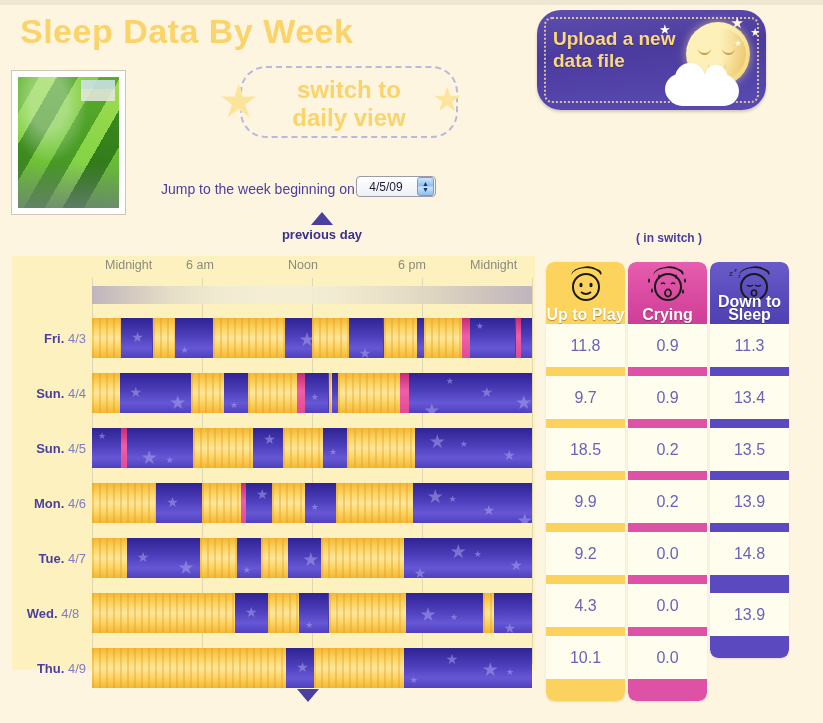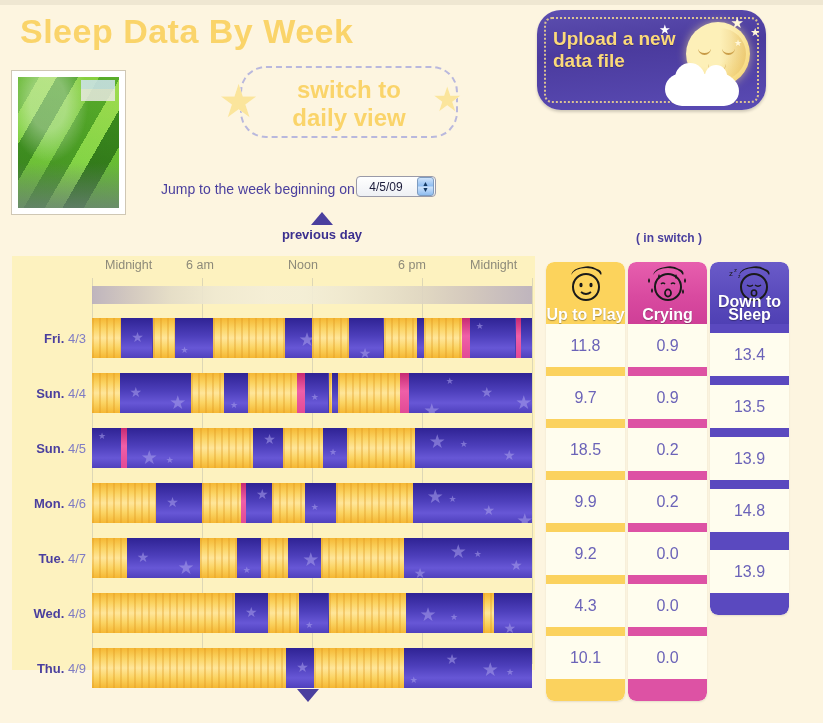--- a/index.html
+++ b/index.html
@@ -516,21 +516,21 @@
             <span class="s" style="font-size: 19px; left: 78.1667px; top: 12px;">★</span>
             <span class="s" style="font-size: 9px; left: 102.25px; top: 20px;">★</span>
           </div>
         </div>
       </div>
   <div class="day-label" style="top: 75px;"><b>Fri.</b> 4/3</div>
       <div class="day-label" style="top: 130px;"><b>Sun.</b> 4/4</div>
       <div class="day-label" style="top: 185px;"><b>Sun.</b> 4/5</div>
       <div class="day-label" style="top: 240px;"><b>Mon.</b> 4/6</div>
       <div class="day-label" style="top: 295px;"><b>Tue.</b> 4/7</div>
-      <div class="day-label" style="top: 350px;"><b>Wed.</b> 4/8</div>
+      <div class="day-label" style="top: 350px; text-align: center;"><b>Wed.</b> 4/8</div>
       <div class="day-label" style="top: 405px;"><b>Thu.</b> 4/9</div>
     </div>
 
   <div class="totals-col col-play">
     <div class="col-head">
       <div class="baby">
         <svg width="46" height="40" viewBox="0 0 46 40">
           <path d="M8 9 Q12 2 23 2 Q34 2 38 9 Q40 5 34 3 Q28 -1 20 1 Q10 2 8 9 Z" fill="#1a1a1a"></path>
           <ellipse cx="23" cy="21" rx="13" ry="13" fill="none" stroke="#1a1a1a" stroke-width="2"></ellipse>
           <ellipse cx="18" cy="19" rx="1.6" ry="2.2" fill="#1a1a1a"></ellipse>
@@ -612,20 +612,21 @@
           <text x="7" y="6" font-size="6" fill="#1a1a1a" font-family="Liberation Sans, sans-serif">z</text>
           <text x="11" y="12" font-size="5" fill="#1a1a1a" font-family="Liberation Sans, sans-serif">z</text>
         </svg>
       </div>
       <div class="col-head-label">
         <div>Down to</div>
         <div>Sleep</div>
       </div>
     </div>
     <div id="cells-sleep">
+        <div class="col-cell">11.3</div>
         <div class="col-sep"></div>
         <div class="col-cell">13.4</div>
         <div class="col-sep"></div>
         <div class="col-cell">13.5</div>
         <div class="col-sep"></div>
         <div class="col-cell">13.9</div>
         <div class="col-sep"></div>
         <div class="col-cell">14.8</div>
         <div class="col-sep"></div>
         <div class="col-sep"></div>

